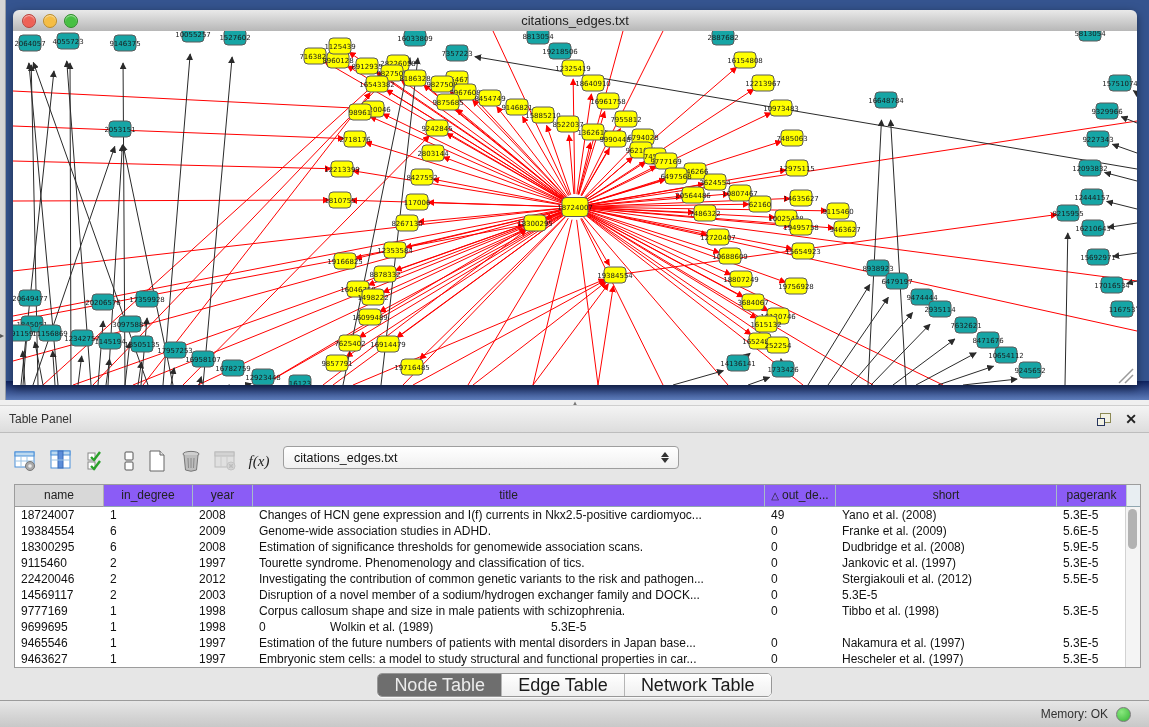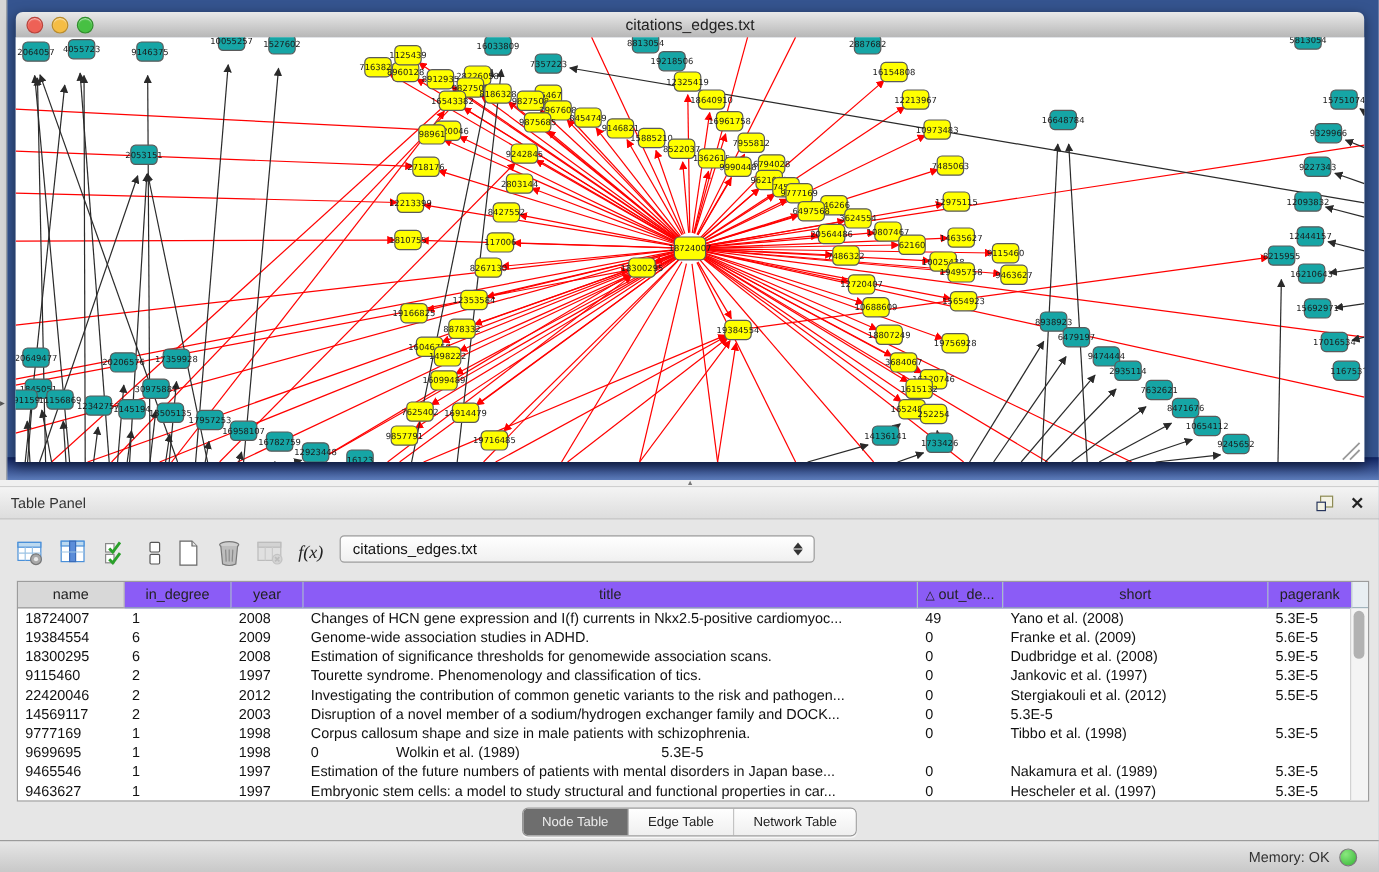--- a/index.html
+++ b/index.html
@@ -69,21 +69,21 @@
         padding-left:6px;overflow:hidden;white-space:nowrap;}
   .c0{width:89px}.c1{width:89px}.c2{width:60px}.c3{width:512px}.c4{width:71px}.c5{width:221px}.c6{width:70px}
   .vscroll{position:absolute;right:0;top:22px;bottom:0;width:14px;background:#f4f4f4;border-left:1px solid #d2d2d2;}
   .vthumb{position:absolute;left:2px;top:2px;width:9px;height:40px;background:#b2b2b2;border-radius:5px;}
   .corner{position:absolute;right:0;top:0;width:14px;height:22px;background:#e8eef2;border-left:1px solid #bcc9d0;border-bottom:1px solid #8fa6b0;box-sizing:border-box;}
 
   
   .tabs{position:absolute;left:0;top:240px;width:100%;display:flex;justify-content:center;}
   .tabset{display:flex;border:1px solid #979797;border-radius:5px;overflow:hidden;background:#fff;
           box-shadow:0 1px 1px rgba(255,255,255,.8);}
-  .tab{height:22px;line-height:22px;font-size:11px;color:#1a1a1a;padding:0 16px;background:linear-gradient(#ffffff,#efefef);
+  .tab{height:22px;line-height:22px;font-size:18px;color:#1a1a1a;padding:0 16px;background:linear-gradient(#ffffff,#efefef);
        border-right:1px solid #b5b5b5;}
   .tab:last-child{border-right:none;}
   .tab.active{background:#6e6e6e;color:#ececec;}
 
   
   .statusbar{position:absolute;left:0;top:700px;width:1149px;height:27px;
              background:linear-gradient(#e6e6e6,#c8c8c8);border-top:1px solid #9b9b9b;box-sizing:border-box;
              display:flex;align-items:center;justify-content:flex-end;gap:8px;padding-right:18px;}
   .mem-label{font-size:12px;color:#333;}
   .mem-dot{width:13px;height:13px;border-radius:50%;background:radial-gradient(circle at 35% 30%,#8ae87f,#35b635);border:1px solid #7a7a7a;}
@@ -951,21 +951,21 @@
           <div class="cell c4">0</div>
           <div class="cell c5">Wolkin et al. (1989)</div>
           <div class="cell c6">5.3E-5</div>
         </div>
         <div class="trow">
           <div class="cell c0">9465546</div>
           <div class="cell c1">1</div>
           <div class="cell c2">1997</div>
           <div class="cell c3">Estimation of the future numbers of patients with mental disorders in Japan base...</div>
           <div class="cell c4">0</div>
-          <div class="cell c5">Nakamura et al. (1989)</div>
+          <div class="cell c5">Nakamura et al. (1997)</div>
           <div class="cell c6">5.3E-5</div>
         </div>
         <div class="trow">
           <div class="cell c0">9463627</div>
           <div class="cell c1">1</div>
           <div class="cell c2">1997</div>
           <div class="cell c3">Embryonic stem cells: a model to study structural and functional properties in car...</div>
           <div class="cell c4">0</div>
           <div class="cell c5">Hescheler et al. (1997)</div>
           <div class="cell c6">5.3E-5</div>

